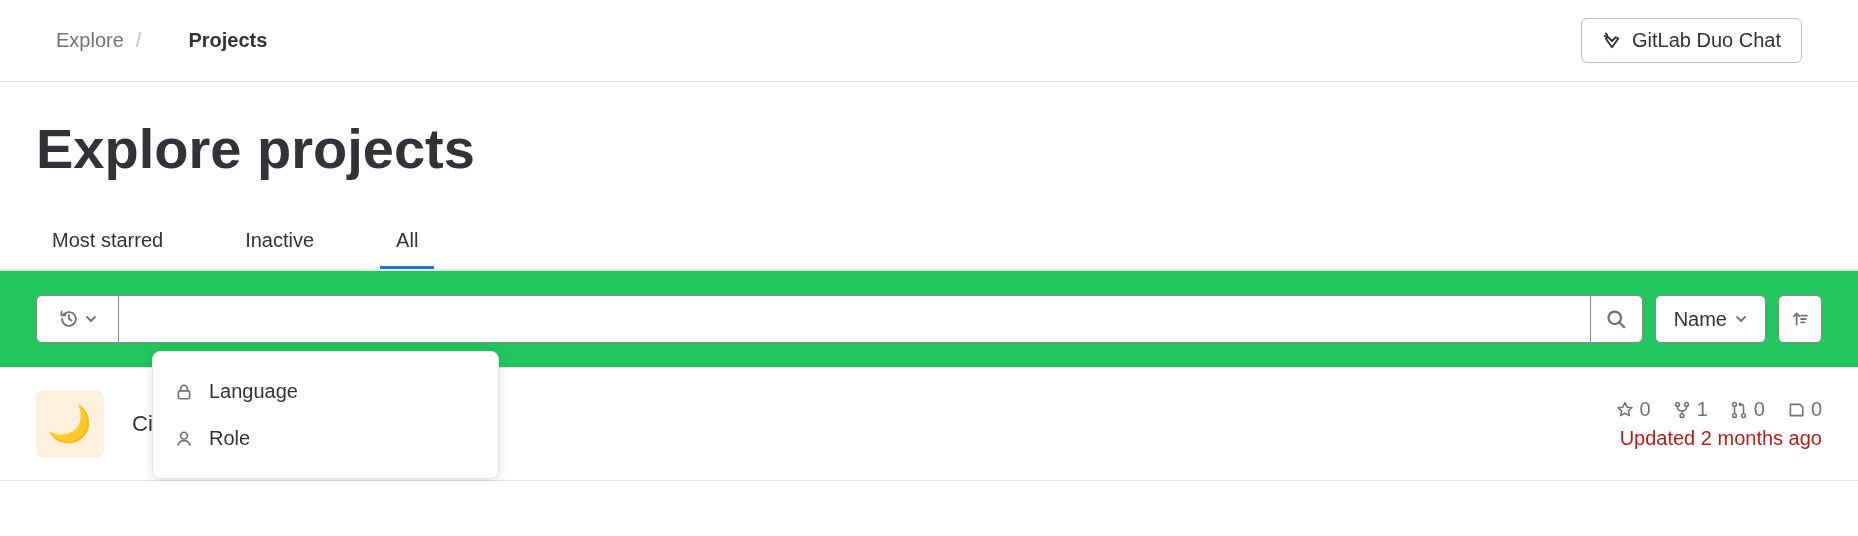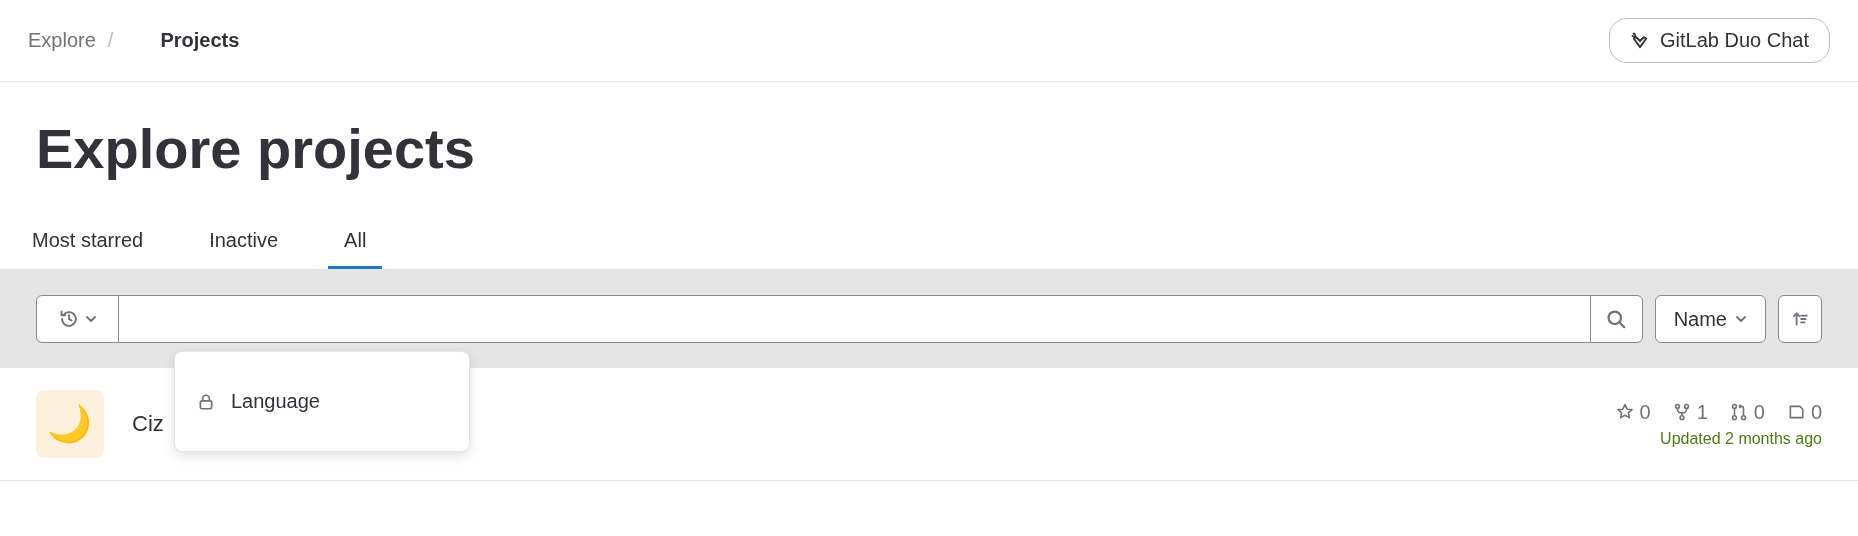--- a/index.html
+++ b/index.html
@@ -7,40 +7,40 @@
       font-family: -apple-system, BlinkMacSystemFont, "Segoe UI", Helvetica, Arial, sans-serif;
       color: #333238;
       background: #fff;
     }
 
     
     .top-row {
       display: flex;
       align-items: center;
       justify-content: space-between;
-      padding: 18px 28px;
+      padding: 18px 56px;
       border-bottom: 1px solid #e5e5e5;
     }
     .breadcrumb {
       display: flex;
       align-items: center;
       gap: 12px;
       font-size: 20px;
       color: #737278;
     }
     .breadcrumb a { color: #737278; text-decoration: none; }
     .breadcrumb .current { color: #333238; font-weight: 600; margin-left: 35px; }
     .breadcrumb .sep { color: #bfbfc3; }
 
     .duo-chat-btn {
       display: inline-flex;
       align-items: center;
       gap: 10px;
       border: 1px solid #bfbfc3;
-      border-radius: 18px;
+      border-radius: 6px;
       background: #fff;
       padding: 10px 20px;
       font-size: 20px;
       color: #333238;
       cursor: pointer;
     }
 
     
     .title-row {
       display: flex;
@@ -60,40 +60,40 @@
       border-radius: 6px;
       padding: 14px 22px;
       font-size: 20px;
       font-weight: 500;
       cursor: pointer;
     }
 
     
     .tabs {
       display: flex;
-      gap: 34px;
-      padding: 0 16px;
+      gap: 50px;
+      padding: 0 36px;
       border-bottom: 1px solid #e5e5e5;
       font-size: 20px;
       margin-top: 18px;
     }
     .tab {
       padding: 12px 16px 14px 16px;
       color: #333238;
       cursor: pointer;
       border-bottom: 3px solid transparent;
     }
     .tab.active {
       font-weight: 400;
       border-bottom-color: #1f75cb;
     }
 
     
     .filter-bar-wrap {
-      background: #e5e5e5;
+      background: #22c55e;
       border-top: 1px solid #e5e5e5;
       border-bottom: 1px solid #e5e5e5;
       padding: 24px 36px;
       display: flex;
       align-items: flex-start;
       gap: 12px;
       position: relative;
     }
     .search-box {
       flex: 1;
@@ -142,27 +142,27 @@
       padding: 0 18px;
       font-size: 20px;
       color: #333238;
       cursor: pointer;
     }
 
     
     .filter-dropdown {
       position: absolute;
       top: 80px;
-      left: 174px;
-      width: 296px;
+      left: 152px;
+      width: 347px;
       background: #fff;
       border: 1px solid #e5e5e5;
       border-radius: 8px;
       box-shadow: 0 4px 12px rgba(0,0,0,0.12);
-      padding: 26px 0;
+      padding: 16px 0;
       z-index: 20;
     }
     .filter-item {
       display: flex;
       align-items: center;
       gap: 14px;
       padding: 12px 22px;
       font-size: 20px;
       cursor: pointer;
     }
@@ -188,21 +188,21 @@
     .proj-right { text-align: right; }
     .stats {
       display: flex;
       gap: 22px;
       justify-content: flex-end;
       font-size: 20px;
       color: #737278;
       align-items: center;
     }
     .stat { display: inline-flex; align-items: center; gap: 6px; }
-    .updated { font-size: 16px; color: #4d7c0f; margin-top: 6px; }
+    .updated { font-size: 20px; color: #b91c1c; margin-top: 6px; }
 
     svg { display: block; }
   </style>
 </head>
 <body>
 
 <div class="top-row">
   <div class="breadcrumb">
     <a href="#">Explore</a>
     <span class="sep">/</span>
@@ -276,20 +276,29 @@
 
   <div class="filter-dropdown">
     <div class="filter-item">
       <span class="ficon">
         <svg width="18" height="18" viewBox="0 0 16 16" fill="none" stroke="#737278" stroke-width="1.5">
           <rect x="3" y="7" width="10" height="7" rx="1.5"></rect>
           <path d="M5 7V5a3 3 0 0 1 6 0v2"></path>
         </svg>
       </span>
       <span>Language</span>
+    </div>
+    <div class="filter-item">
+      <span class="ficon">
+        <svg width="18" height="18" viewBox="0 0 16 16" fill="none" stroke="#737278" stroke-width="1.5">
+          <circle cx="8" cy="5" r="3"></circle>
+          <path d="M2.5 14c.8-3 3-4.5 5.5-4.5s4.7 1.5 5.5 4.5"></path>
+        </svg>
+      </span>
+      <span>Role</span>
     </div>
   </div>
 </div>
 
 <div class="project-row">
   <div class="proj-left">
     <div class="avatar">🌙</div>
     <div class="proj-name">Ciz</div>
   </div>
 

